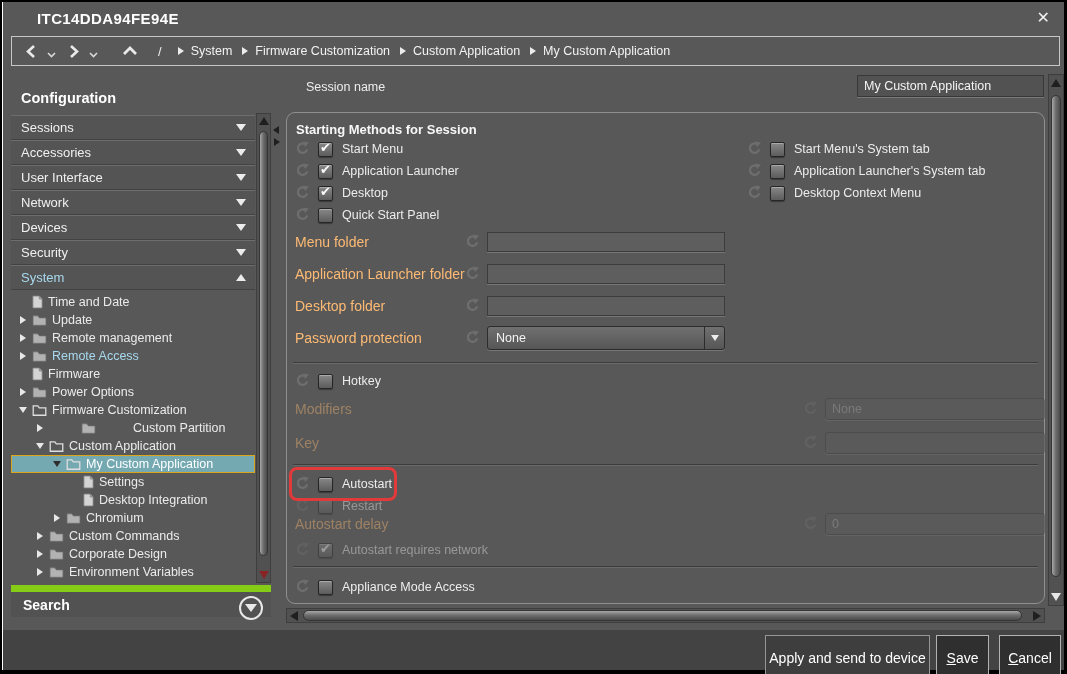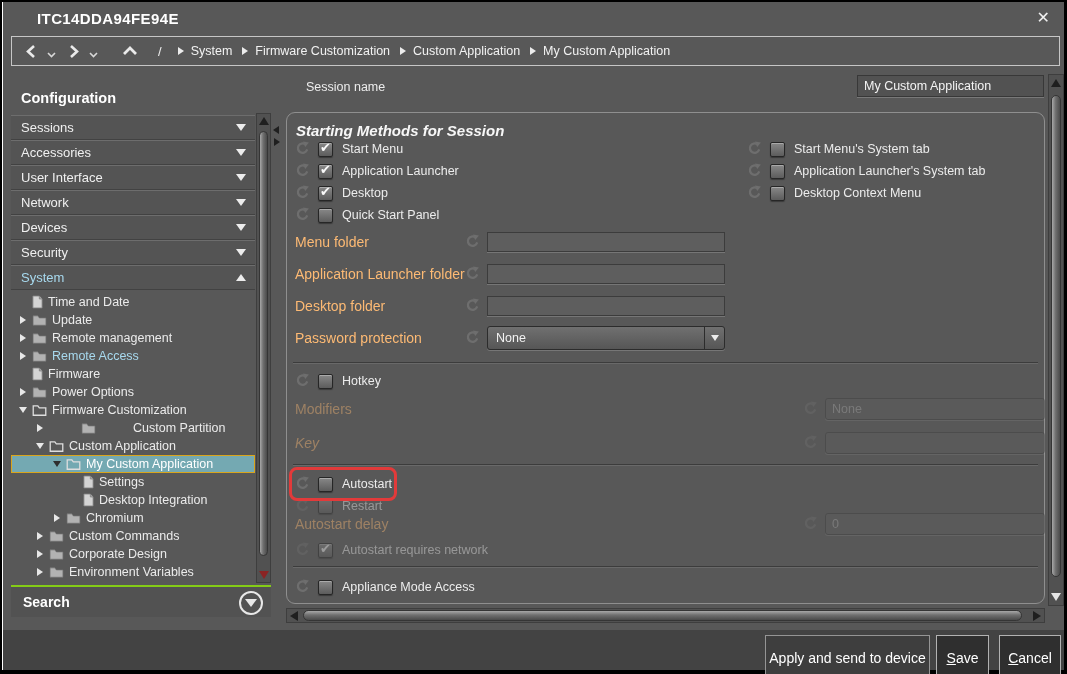--- a/index.html
+++ b/index.html
@@ -35,21 +35,21 @@
   .tw { width:12px; display:flex; justify-content:center; flex:none; }
   .exp-c { width:0; height:0; border-left:6px solid #e8e8e8; border-top:4px solid transparent; border-bottom:4px solid transparent; }
   .exp-e { width:0; height:0; border-top:6px solid #e8e8e8; border-left:4px solid transparent; border-right:4px solid transparent; }
   .tree-row.selected .exp-e { border-top-color:#2e2e2e; }
   .tree-icon { margin:0 5px 0 3px; display:flex; flex:none; }
   .tree-label { color:#ebebeb; font-size:12.5px; white-space:nowrap; }
   .tree-row.link .tree-label { color:var(--link,#a7d9ee); }
   .tree-row.selected { background:var(--sel-bg,#74a9b2); box-shadow:inset 0 0 0 1px var(--sel-border,#d9a51c); }
   .tree-row.selected .tree-label { color:#fff; }
 
-  .searchbar { position:absolute; left:8px; top:583px; width:260px; height:32px; border-top:2px solid #84cc16; background:#525252; display:flex; align-items:center; }
+  .searchbar { position:absolute; left:8px; top:583px; width:260px; height:32px; border-top:7px solid #84cc16; background:#525252; display:flex; align-items:center; }
   .search-label { color:#fff; font-weight:bold; font-size:14px; margin-left:12px; }
   .search-toggle { position:absolute; right:8px; top:4px; width:24px; height:24px; border:2px solid #e8e8e8; border-radius:50%; display:flex; align-items:center; justify-content:center; }
   .search-toggle .tri-down { border-top-color:#e8e8e8; border-top-width:8px; border-left-width:6px; border-right-width:6px; }
 
   
   .vscroll { position:absolute; width:15px; background:#515151; border:1px solid #3e3e3e; }
   .vthumb { position:absolute; left:2px; right:2px; border-radius:6px; background:linear-gradient(90deg,#a8a8a8,#6f6f6f 45%,#4a4a4a); border:1px solid #353535; }
   .hscroll { position:absolute; height:15px; background:#515151; border:1px solid #3e3e3e; }
   .hthumb { position:absolute; top:1px; bottom:1px; border-radius:6px; background:linear-gradient(180deg,#a8a8a8,#6f6f6f 45%,#4a4a4a); border:1px solid #353535; }
   .sarrow { position:absolute; width:0; height:0; }
@@ -62,21 +62,21 @@
 
   .splitter { position:absolute; left:269px; top:122px; width:10px; height:26px; }
   .splitter .sa-left { position:absolute; top:2px; left:1px; border-right-width:6px; border-top-width:4px; border-bottom-width:4px; }
   .splitter .sa-right { position:absolute; top:14px; left:2px; border-left-width:6px; border-top-width:4px; border-bottom-width:4px; }
 
   
   .session-label { position:absolute; left:303px; top:78px; color:#ececec; font-size:12.5px; }
   .session-input { position:absolute; left:854px; top:73px; width:187px; height:22px; background:#525252; border:1px solid #383838; box-shadow:0 1px 0 rgba(255,255,255,.2); color:#f4f4f4; font-size:12.5px; padding:0 6px; font-family:inherit; }
 
   #panel { position:absolute; left:283px; top:110px; width:759px; height:492px; border:1px solid #8f8f8f; border-radius:9px; }
-  .panel-heading { position:absolute; left:9px; top:9px; color:#f7f7f7; font-size:15px; font-weight:bold;font-style:italic; }
+  .panel-heading { position:absolute; left:9px; top:9px; color:#f7f7f7; font-size:13px; font-weight:bold; }
 
   .chk-row { position:absolute; display:flex; align-items:center; height:18px; }
   .reset { width:16px; height:16px; color:#6e6e6e; flex:none; margin-right:7px; display:flex; }
   .checkbox { width:15px; height:15px; flex:none; border:1px solid #262626; border-radius:2px; background:linear-gradient(180deg,#888,#5c5c5c); box-shadow:0 1px 1px rgba(0,0,0,.35), inset 0 1px 0 rgba(255,255,255,.3); position:relative; margin-right:9px; }
   .checkbox.checked::after { content:"✔"; position:absolute; left:1px; top:-3px; color:#fafafa; font-size:13px; }
   .chk-label { color:#ececec; font-size:12.5px; white-space:nowrap; }
   .disabled { opacity:.42; }
 
   .field-row { position:absolute; display:flex; align-items:center; }
   .field-label { color:#fdba74; font-size:14px; }
@@ -534,21 +534,21 @@
             <span class="field-label" style="width: 508px;">Modifiers</span>
             <span class="reset" style="margin-right: 6px;">
               <svg width="15" height="15" viewBox="0 0 16 16">
                 <path d="M12.6 9.8 A5 5 0 1 1 10.8 3.4" fill="none" stroke="currentColor" stroke-width="2.5" stroke-linecap="round"></path>
                 <polygon points="8.6,0.4 14.8,1.6 10.9,6.4" fill="currentColor"></polygon>
               </svg>
             </span>
             <input class="tinput rounded" disabled="" value="None" style="width: 220px;">
           </div>
           <div class="field-row disabled" style="left: 8px; top: 319px;">
-            <span class="field-label" style="width: 508px; font-style: italic;">Key</span>
+            <span class="field-label" style="width: 508px;">Key</span>
             <span class="reset" style="margin-right: 6px;">
               <svg width="15" height="15" viewBox="0 0 16 16">
                 <path d="M12.6 9.8 A5 5 0 1 1 10.8 3.4" fill="none" stroke="currentColor" stroke-width="2.5" stroke-linecap="round"></path>
                 <polygon points="8.6,0.4 14.8,1.6 10.9,6.4" fill="currentColor"></polygon>
               </svg>
             </span>
             <input class="tinput rounded" disabled="" style="width: 220px;">
           </div>
         </div>
       <div class="divider" style="top:351px;"></div>

